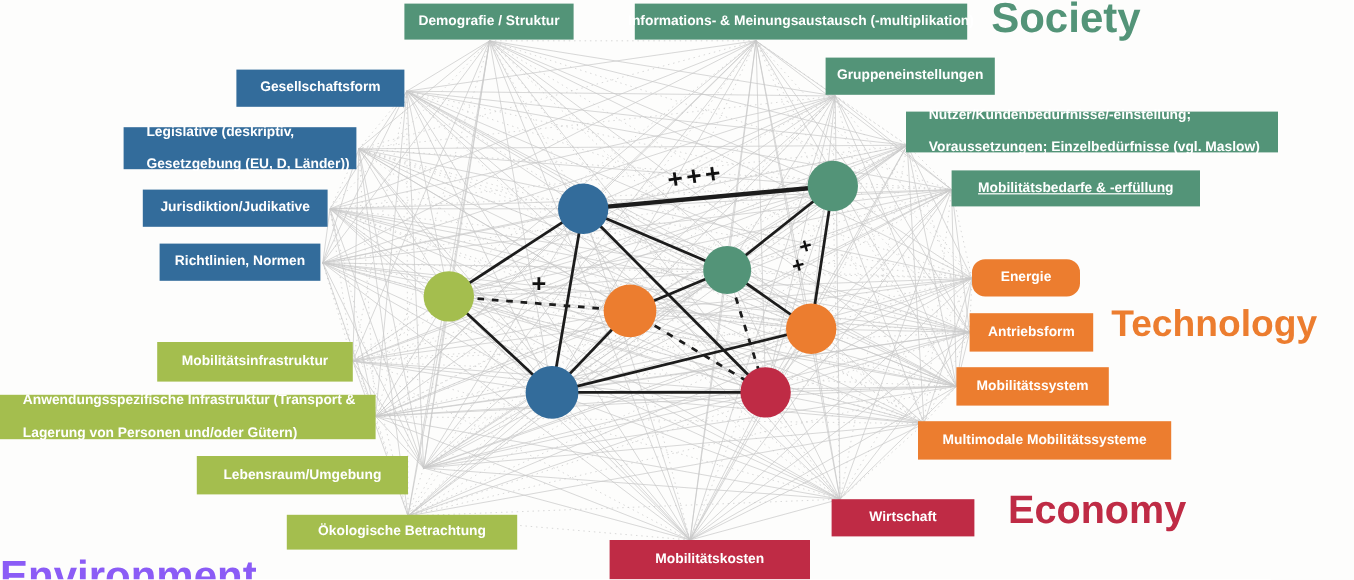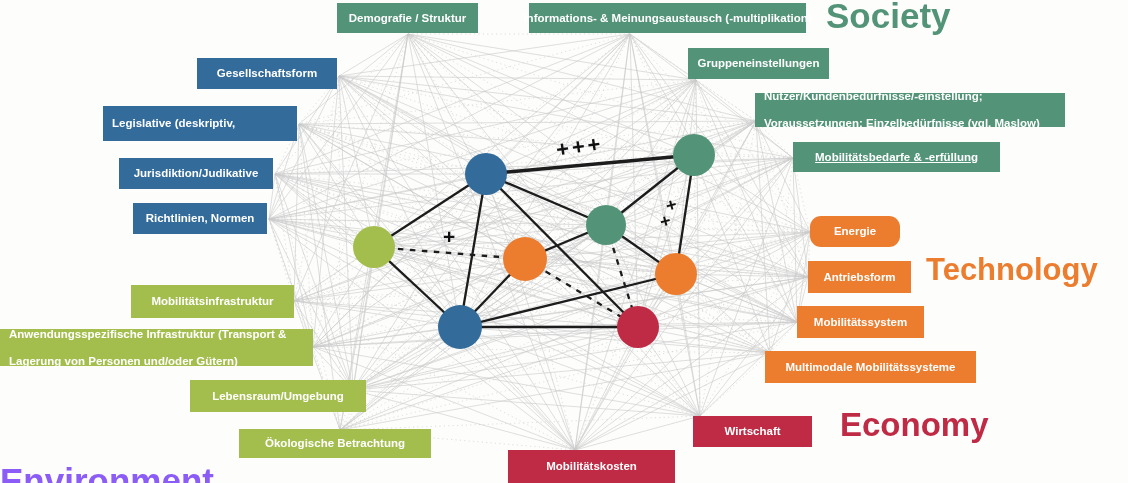--- a/index.html
+++ b/index.html
@@ -4,21 +4,21 @@
 <style>
   html,body{margin:0;padding:0;background:#ffffff;}
   #stage{position:relative;width:1128px;height:483px;background:#fdfdfc;overflow:hidden;
          font-family:"Liberation Sans", sans-serif;}
   svg.layer{position:absolute;left:0;top:0;width:1128px;height:483px;}
   .heading{position:absolute;font-weight:bold;letter-spacing:0px;white-space:nowrap;line-height:1;}
   .label-box{position:absolute;box-sizing:border-box;color:#ffffff;font-weight:bold;
              font-size:11.5px;line-height:1.3;display:flex;flex-direction:column;
              justify-content:center;align-items:center;text-align:right;padding:2px 6px;
              white-space:nowrap;}
-  .label-box.left{align-items:flex-start;text-align:left;padding-left:9px;gap:12px;}
+  .label-box.left{align-items:flex-start;text-align:left;padding-left:19px;gap:12px;}
   .annot{position:absolute;font-weight:bold;color:#111;line-height:1;white-space:nowrap;}
 </style>
 </head>
 <body>
 
 <div id="stage">
   <svg class="layer" id="mesh-layer">
       <line x1="408" y1="34" x2="630" y2="34" stroke="#C9C9C9" stroke-width="0.6" stroke-dasharray="1.2 3.2"></line>
       <line x1="408" y1="34" x2="696" y2="80" stroke="#C9C9C9" stroke-width="0.6"></line>
       <line x1="408" y1="34" x2="756" y2="121" stroke="#C9C9C9" stroke-width="0.6"></line>
@@ -414,20 +414,21 @@
         <div>Voraussetzungen; Einzelbedürfnisse (vgl. Maslow)</div>
       </div>
       <div class="label-box" style="left: 793px; top: 142px; width: 207px; height: 30px; background: rgb(83, 148, 120); text-decoration: underline;">
         <div>Mobilitätsbedarfe &amp; -erfüllung</div>
       </div>
       <div class="label-box" style="left: 197px; top: 58px; width: 140px; height: 31px; background: rgb(51, 108, 155);">
         <div>Gesellschaftsform</div>
       </div>
       <div class="label-box left" style="left: 103px; top: 106px; width: 194px; height: 35px; background: rgb(51, 108, 155);">
         <div>Legislative (deskriptiv,</div>
+        <div>Gesetzgebung (EU, D, Länder))</div>
       </div>
       <div class="label-box" style="left: 119px; top: 158px; width: 154px; height: 31px; background: rgb(51, 108, 155);">
         <div>Jurisdiktion/Judikative</div>
       </div>
       <div class="label-box" style="left: 133px; top: 203px; width: 134px; height: 31px; background: rgb(51, 108, 155);">
         <div>Richtlinien, Normen</div>
       </div>
       <div class="label-box" style="left: 810px; top: 216px; width: 90px; height: 31px; background: rgb(236, 125, 47); border-radius: 11px;">
         <div>Energie</div>
       </div>
@@ -446,21 +447,21 @@
       <div class="label-box" style="left: 508px; top: 450px; width: 167px; height: 33px; background: rgb(191, 43, 69);">
         <div>Mobilitätskosten</div>
       </div>
       <div class="label-box" style="left: 131px; top: 285px; width: 163px; height: 33px; background: rgb(164, 190, 78);">
         <div>Mobilitätsinfrastruktur</div>
       </div>
       <div class="label-box left" style="left: 0px; top: 329px; width: 313px; height: 37px; background: rgb(164, 190, 78);">
         <div>Anwendungsspezifische Infrastruktur (Transport &amp;</div>
         <div>Lagerung von Personen und/oder Gütern)</div>
       </div>
-      <div class="label-box" style="left: 190px; top: 380px; width: 176px; height: 32px; background: rgb(164, 190, 78);">
+      <div class="label-box" style="left: 164px; top: 380px; width: 176px; height: 32px; background: rgb(164, 190, 78);">
         <div>Lebensraum/Umgebung</div>
       </div>
       <div class="label-box" style="left: 239px; top: 429px; width: 192px; height: 29px; background: rgb(164, 190, 78);">
         <div>Ökologische Betrachtung</div>
       </div>
     </div>
   <div id="annot-layer">
       <div class="annot" style="left: 556px; top: 136px; font-size: 22px; letter-spacing: 3px; transform: rotate(-8deg);">+++</div>
       <div class="annot" style="left: 443px; top: 226px; font-size: 21px; letter-spacing: 0px; transform: rotate(0deg);">+</div>
       <div class="annot" style="left: 666px; top: 196px; font-size: 18px; letter-spacing: 0px; transform: rotate(-15deg);">+</div>

